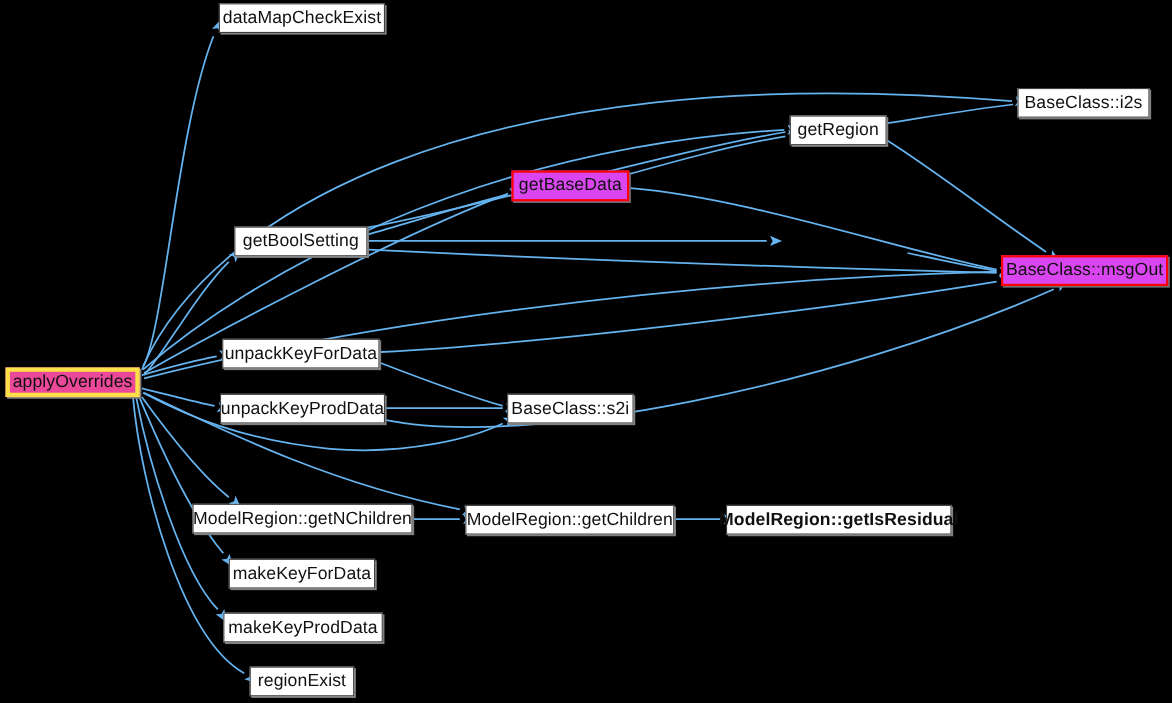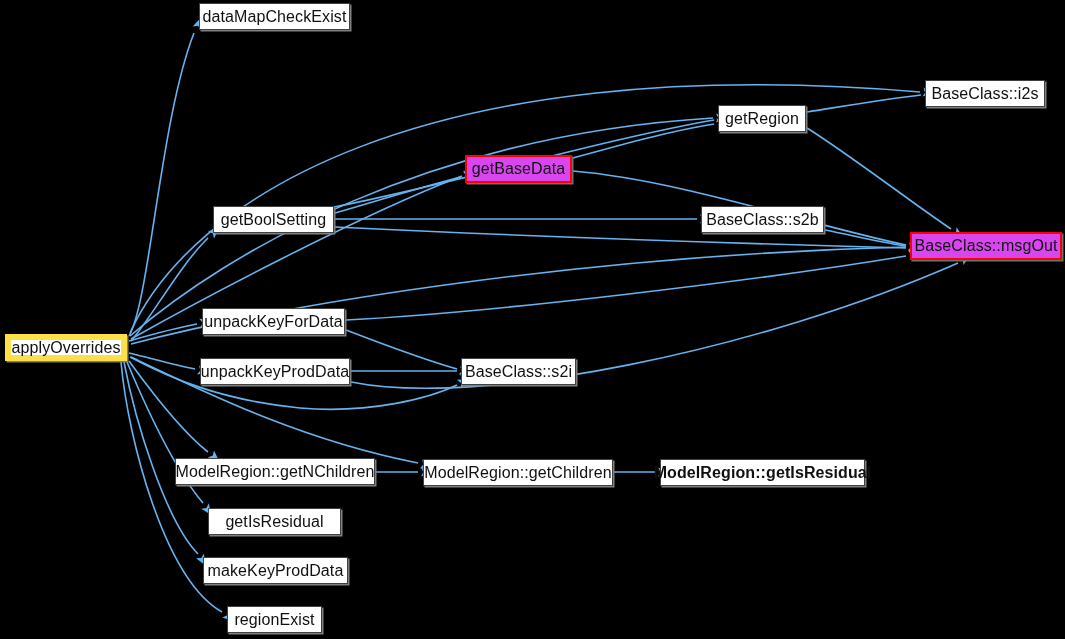--- a/index.html
+++ b/index.html
@@ -35,22 +35,22 @@
     color: #101010;
     white-space: nowrap;
     letter-spacing: 0.1px;
   }
   .node.normal {
     background: #ffffff;
     border: 1px solid #404040;
     box-shadow: 1.5px 1.5px 0 0 #808080;
   }
   .node.current {
-    background: #ffffff;
-    border: 6px solid #fde047;
+    background: #ec4899;
+    border: 4px solid #fde047;
     box-shadow: 1.5px 1.5px 0 0 #808080;
   }
   .node.highlight {
     background: #d946ef;
     border: 2px solid #ff0000;
     box-shadow: 1.5px 1.5px 0 0 #707070;
   }
 </style>
 </head>
 <body>
@@ -127,23 +127,20 @@
     </div>
     <div class="node normal" title="BaseClass::i2s" style="left: 925px; top: 80px; width: 120px; height: 27px;">
       <span>BaseClass::i2s</span>
     </div>
     <div class="node highlight" title="getBaseData" style="left: 465px; top: 155px; width: 107px; height: 28px;">
       <span>getBaseData</span>
     </div>
     <div class="node normal" title="getBoolSetting" style="left: 213px; top: 206px; width: 121px; height: 27px;">
       <span>getBoolSetting</span>
     </div>
-    <div class="node normal" title="BaseClass::s2b" style="left: 701px; top: 206px; width: 123px; height: 27px;">
-      <span>BaseClass::s2b</span>
-    </div>
     <div class="node highlight" title="BaseClass::msgOut" style="left: 910px; top: 232px; width: 152px; height: 28px;">
       <span>BaseClass::msgOut</span>
     </div>
     <div class="node normal" title="unpackKeyProdData" style="left: 200px; top: 358px; width: 150px; height: 27px;">
       <span>unpackKeyProdData</span>
     </div>
     <div class="node normal" title="unpackKeyForData" style="left: 202px; top: 308px; width: 143px; height: 27px;">
       <span>unpackKeyForData</span>
     </div>
     <div class="node normal" title="BaseClass::s2i" style="left: 461px; top: 358px; width: 115px; height: 27px;">
@@ -152,21 +149,21 @@
     <div class="node normal" title="ModelRegion::getNChildren" style="left: 175px; top: 458px; width: 200px; height: 27px;">
       <span>ModelRegion::getNChildren</span>
     </div>
     <div class="node normal" title="ModelRegion::getChildren" style="left: 423px; top: 459px; width: 190px; height: 27px;">
       <span>ModelRegion::getChildren</span>
     </div>
     <div class="node normal" title="ModelRegion::getIsResidual" style="left: 660px; top: 459px; width: 205px; height: 27px; font-weight: bold;">
       <span>ModelRegion::getIsResidual</span>
     </div>
     <div class="node normal" title="makeKeyForData" style="left: 208px; top: 508px; width: 133px; height: 27px;">
-      <span>getIsResidual</span>
+      <span>makeKeyForData</span>
     </div>
     <div class="node normal" title="makeKeyProdData" style="left: 203px; top: 557px; width: 145px; height: 27px;">
       <span>makeKeyProdData</span>
     </div>
     <div class="node normal" title="regionExist" style="left: 227px; top: 606px; width: 95px; height: 27px;">
       <span>regionExist</span>
     </div>
   </div>
 
 </body></html>

